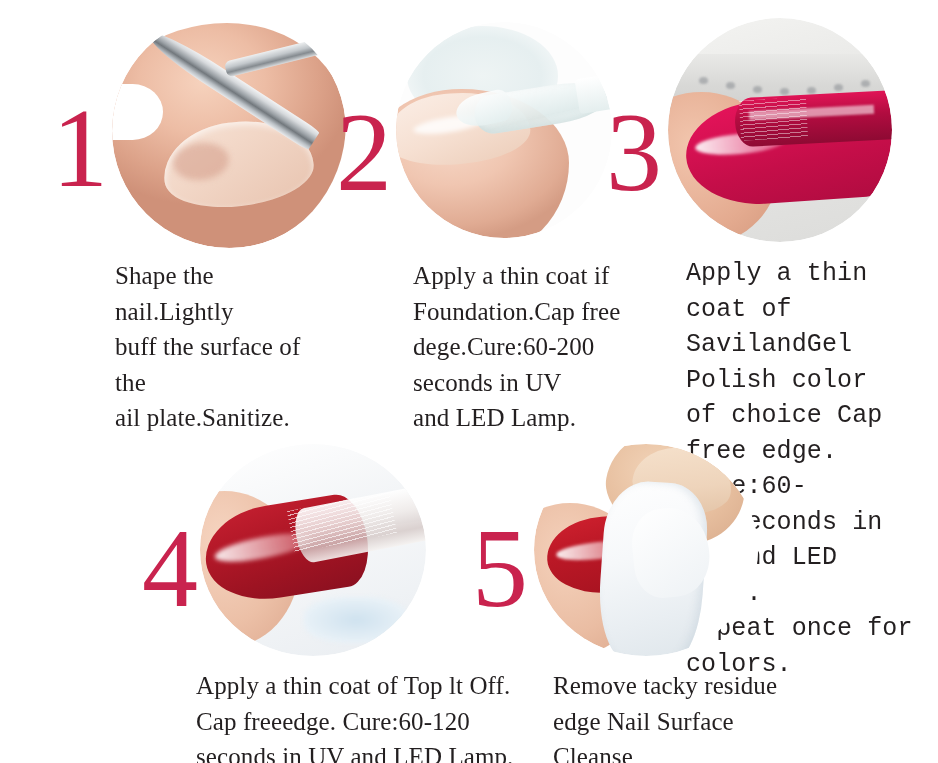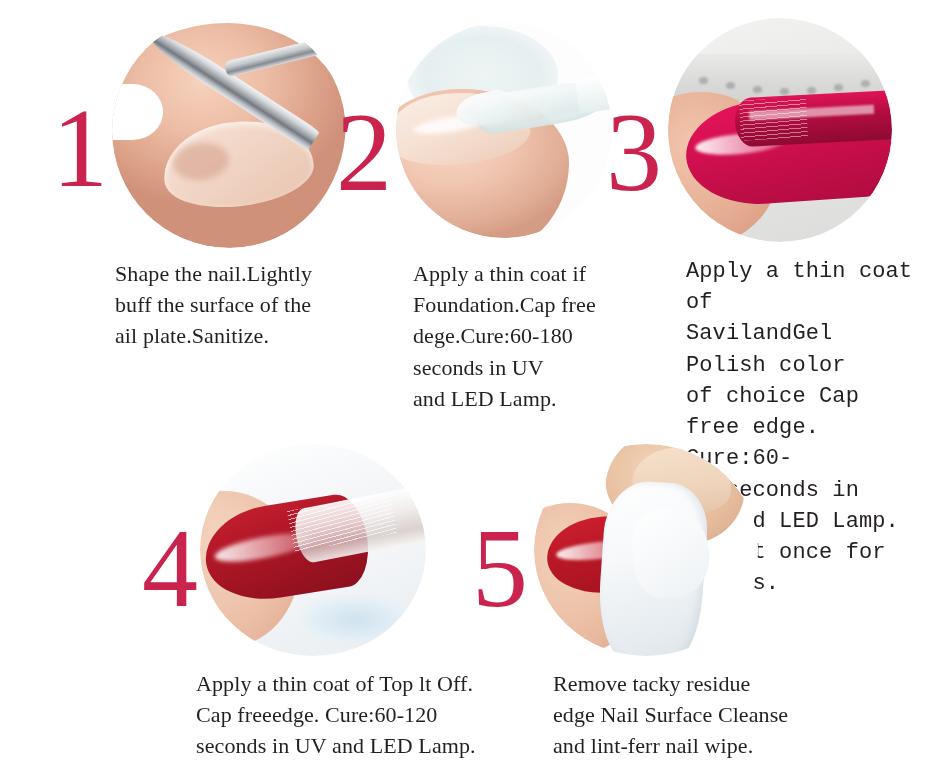--- a/index.html
+++ b/index.html
@@ -43,21 +43,21 @@
     position: absolute;
     inset: 0;
     border-radius: 50%;
     overflow: hidden;
   }
 
   
   .caption {
     position: absolute;
     font-family: "Liberation Serif", "DejaVu Serif", serif;
-    font-size: 22px;
+    font-size: 25px;
     line-height: 1.42;
     color: #231f20;
     white-space: pre-line;
     letter-spacing: .1px;
   }
 
   
   .p1-bg { position:absolute; inset:0; background:#ffffff; }
   .p1-finger {
     position:absolute; left:-6%; top:4%; width:106%; height:96%;
@@ -328,21 +328,21 @@
       <div class="p2-nail"></div>
       <div class="p2-shine"></div>
       <div class="p2-brush"></div>
       <div class="p2-brush-tip"></div>
       <div class="p2-ferrule"></div>
     </div>
   </div>
 
   <div class="caption" style="left:413px; top:258px; width:225px;">Apply a thin coat if
 Foundation.Cap free
-dege.Cure:60-180
+dege.Cure:60-200
 seconds in UV
 and LED Lamp.</div>
 
   <div class="step-num" style="left:606px; top:96px;">3</div>
 
   <div class="photo" style="left:668px; top:18px; width:224px; height:224px;">
     <div class="photo-inner">
       <div class="p3-bg"></div>
       <div class="p3-strip"></div>
       <div class="p3-dots">

